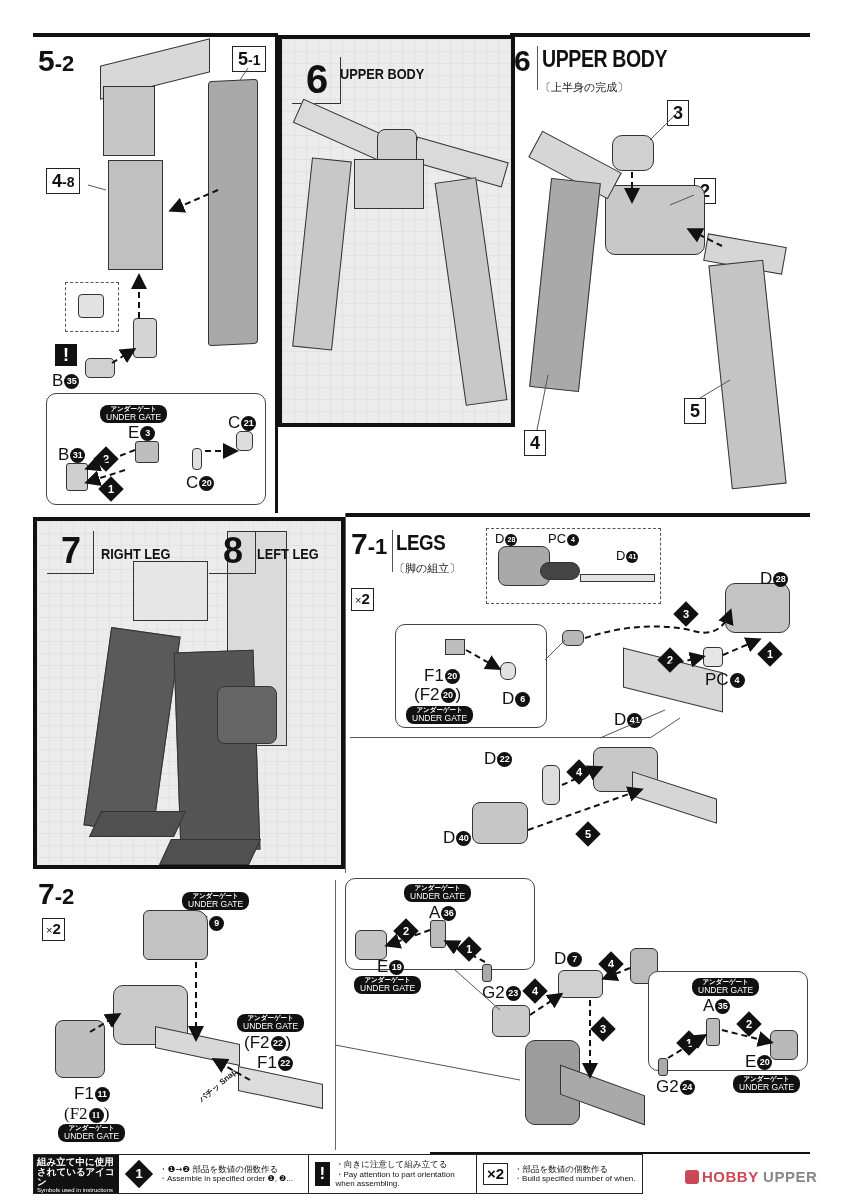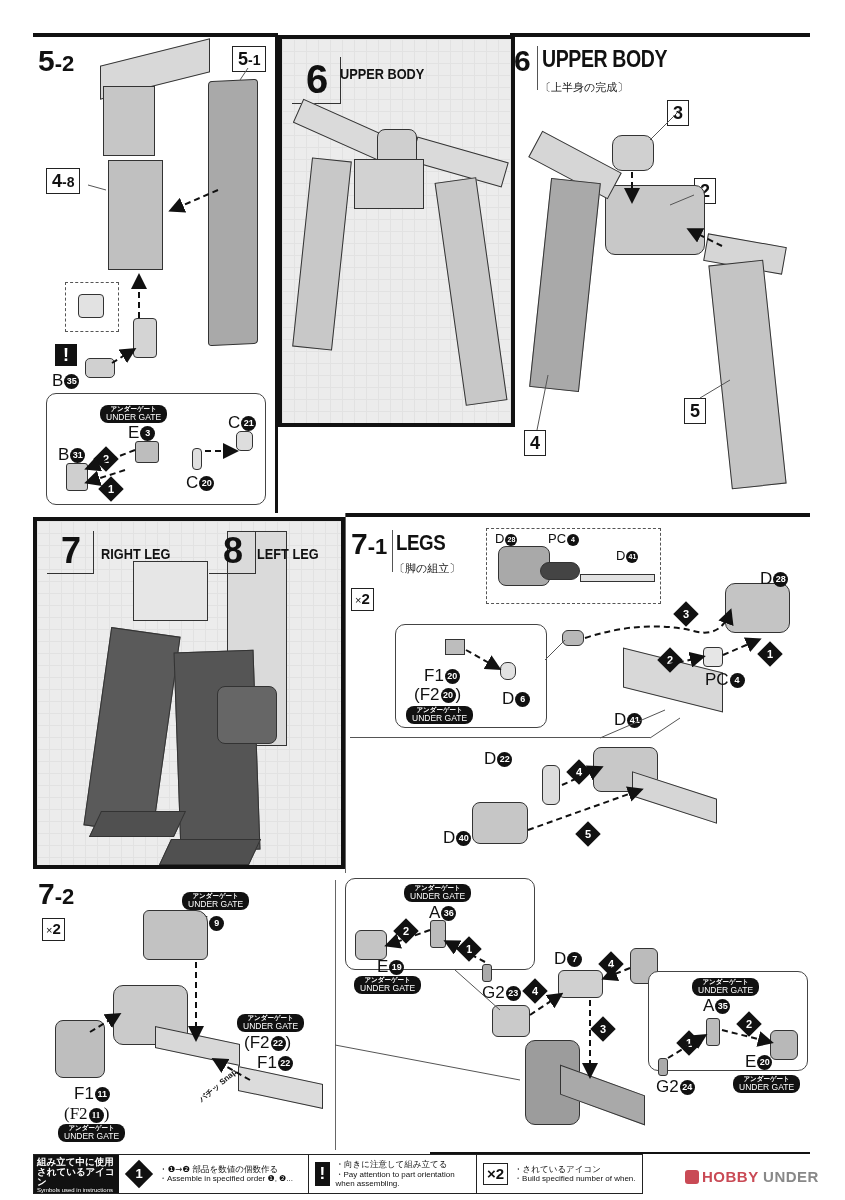--- a/index.html
+++ b/index.html
@@ -442,21 +442,21 @@
   <div class="lg-cell" style="width:168px;">
     <div class="exclaim" style="position:relative; width:20px; height:24px; font-size:17px; line-height:24px;">!</div>
     <div class="lg-text">
       <span class="jp">・向きに注意して組み立てる</span>
       <span class="en">・Pay attention to part orientation when assembling.</span>
     </div>
   </div>
   <div class="lg-cell" style="width:165px;">
     <div class="x2" style="position:relative; font-size:15px;">×2</div>
     <div class="lg-text">
-      <span class="jp">・されているアイコン</span>
+      <span class="jp">・部品を数値の個数作る</span>
       <span class="en">・Build specified number of when.</span>
     </div>
   </div>
 </div>
 
 <div class="brand">
-  <span class="logo"></span><span>HOBBY</span> <span class="search">UNDER</span>
+  <span class="logo"></span><span>HOBBY</span> <span class="search">UPPER</span>
 </div>
 
 </body></html>

